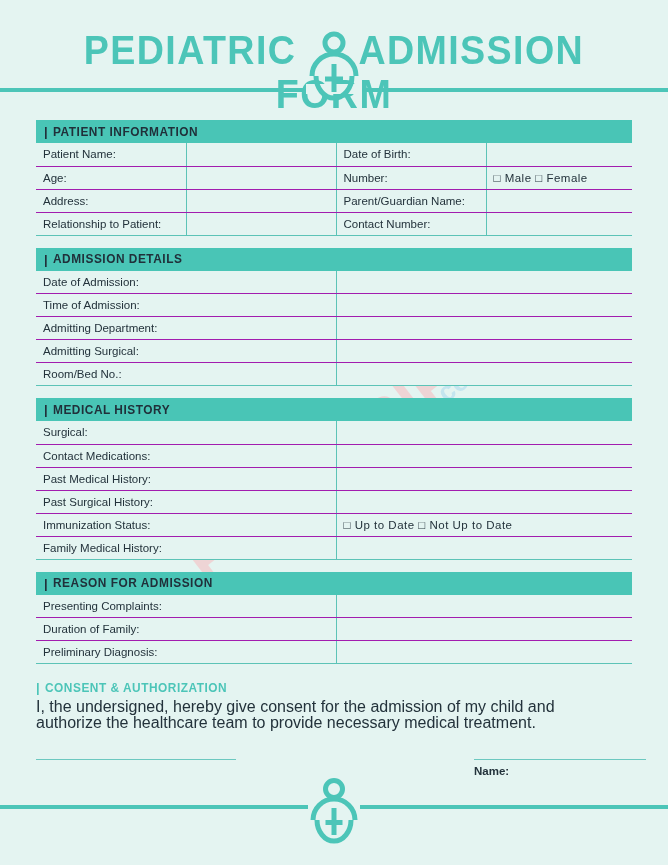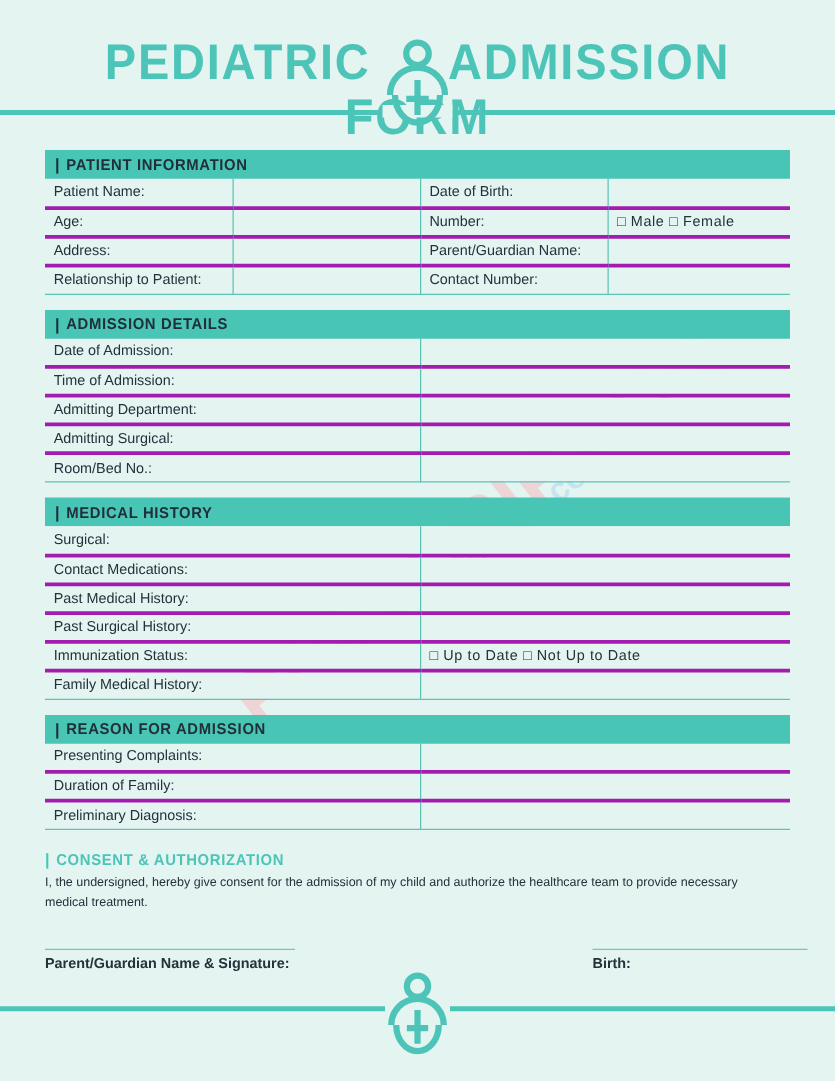--- a/index.html
+++ b/index.html
@@ -129,21 +129,21 @@
     transform-origin: left center;
   }
 
   table.grid {
     width: 100%;
     border-collapse: collapse;
     table-layout: fixed;
   }
   table.grid td {
     height: 23px;
-    border-bottom: 3px solid #a21caf;
+    border-bottom: 1px solid #a21caf;
     font-size: 11.5px;
     color: #23323b;
     padding: 0 0 0 7px;
     box-sizing: border-box;
     background: #e4f4f1;
     font-family: "Liberation Sans", sans-serif;
     vertical-align: middle;
     white-space: nowrap;
     overflow: hidden;
   }
@@ -166,21 +166,21 @@
   }
   .consent-head .section-title {
     color: #4cc5b8;
     font-weight: bold;
     font-size: 12.5px;
     letter-spacing: .55px;
     transform: scaleX(.95);
     transform-origin: left center;
   }
   .consent-text {
-    font-size: 10px;
+    font-size: 16px;
     line-height: 16px;
     color: #23323b;
     max-width: 580px;
   }
 
   
   .sign-row {
     position: relative;
     margin-top: 28px;
     height: 34px;
@@ -403,25 +403,24 @@
       <div class="consent-head">
         <span class="bar-mark">|</span>
         <span class="section-title">CONSENT &amp; AUTHORIZATION</span>
       </div>
       <div class="consent-text">I, the undersigned, hereby give consent for the admission of my child and authorize the healthcare team to provide necessary medical treatment.</div>
     </div>
 
     <div class="sign-row">
       <div class="sign-block sign-left">
         <div class="rule"></div>
-        <div class="lbl">Parent/Guardian Name &amp; Signature:</div>
       </div>
       <div class="sign-block sign-right">
         <div class="rule"></div>
-        <div class="lbl">Birth:</div>
+        <div class="lbl">Name:</div>
       </div>
     </div>
 
   </div>
 
   <div class="footer">
     <div class="footer-rule"></div>
     <svg class="footer-icon" viewBox="0 0 56 72">
       <path class="icon-mask" d="M2 26 h52 v8 h-52 z"></path>
       <circle cx="28" cy="12" r="8.5" fill="none" stroke="#4cc5b8" stroke-width="5"></circle>

